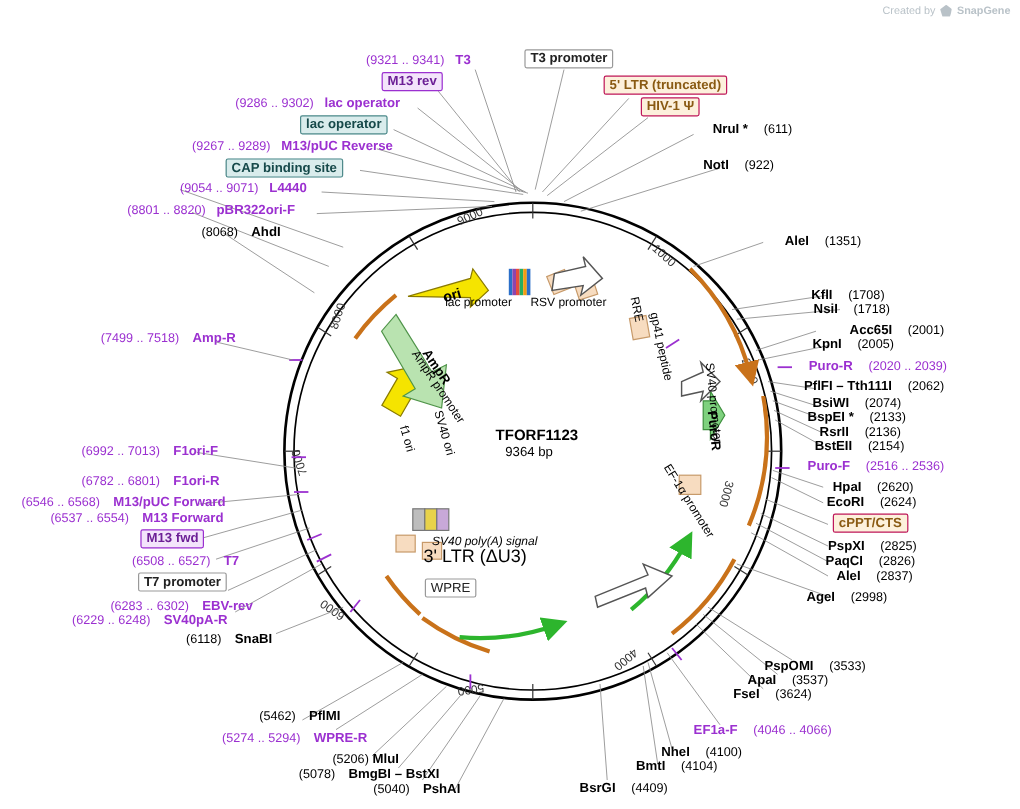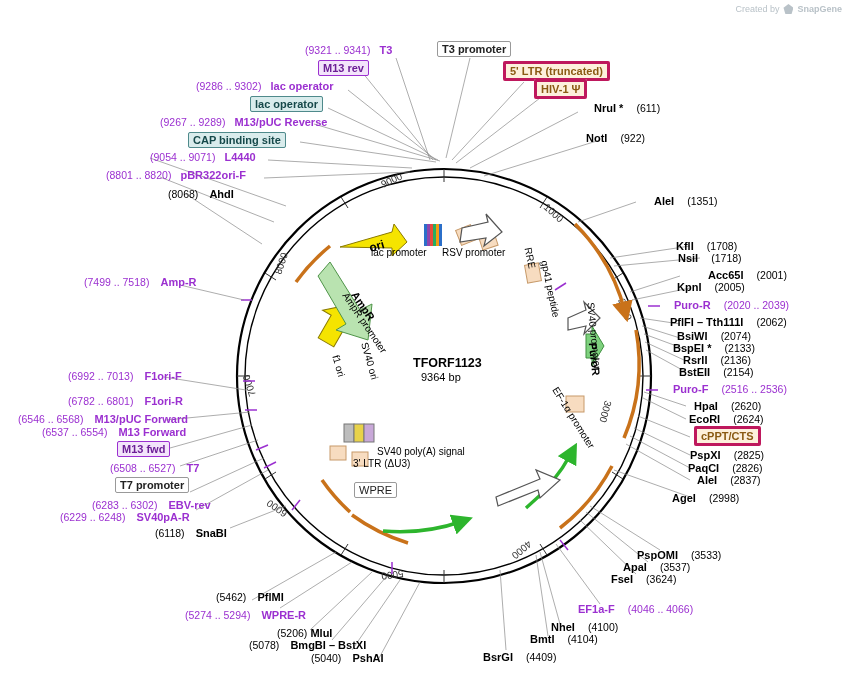--- a/index.html
+++ b/index.html
@@ -6,21 +6,21 @@
   body{width:850px;height:674px;position:relative;overflow:hidden;
        font-family:"Liberation Sans", sans-serif;}
   #stage{position:absolute;inset:0;}
   .lbl{position:absolute;white-space:nowrap;font-size:11px;line-height:12px;}
   .bold{font-weight:bold;}
   .pos{font-size:10.5px;}
   .purple{color:#9b30d0;margin-top:20px;}
   .black{color:#000000;}
   .box-purple{border:1px solid #9b30d0;border-radius:2px;padding:1px 4px;background:#f3e4fb;color:#6c1f96;}
   .box-teal{border:1px solid #4f8a8b;border-radius:2px;padding:1px 4px;background:#d9ecec;color:#16494a;}
-  .box-orange{border:3px solid #be185d;border-radius:2px;padding:1px 4px;background:#fdf0dc;color:#8a5a13;}
+  .box-orange{border:1px solid #be185d;border-radius:2px;padding:1px 4px;background:#fdf0dc;color:#8a5a13;}
   .box-plain{border:1px solid #999;border-radius:2px;padding:1px 4px;background:#fff;color:#222;}
   .watermark{position:absolute;right:8px;top:4px;font-size:9px;color:#b9c2c8;display:flex;align-items:center;gap:4px;}
   .wm-logo{display:inline-block;width:10px;height:10px;background:#b9c2c8;
            -webkit-clip-path:polygon(50% 0,100% 38%,81% 100%,19% 100%,0 38%);
            clip-path:polygon(50% 0,100% 38%,81% 100%,19% 100%,0 38%);}
   .center-name{position:absolute;left:413px;top:356px;font-size:12.5px;font-weight:bold;color:#000;}
   .center-bp{position:absolute;left:421px;top:371px;font-size:11px;color:#000;}
   svg{position:absolute;left:0;top:0;}
   .tick-lbl{font-size:10px;fill:#333;}
 </style>
@@ -213,22 +213,22 @@
   <div class="lbl black" style="left:329px;top:317px;transform:rotate(56deg);font-size:10px;">AmpR promoter</div>
   <div class="lbl black" style="left:327px;top:360px;transform:rotate(74deg);font-size:10px;">f1 ori</div>
   <div class="lbl black" style="left:350px;top:355px;transform:rotate(74deg);font-size:10px;">SV40 ori</div>
   <div class="lbl black" style="left:371px;top:247px;font-size:10px;">lac promoter</div>
   <div class="lbl black" style="left:442px;top:247px;font-size:10px;">RSV promoter</div>
   <div class="lbl black" style="left:519px;top:252px;transform:rotate(78deg);font-size:10px;">RRE</div>
   <div class="lbl black" style="left:521px;top:283px;transform:rotate(78deg);font-size:10px;">gp41 peptide</div>
   <div class="lbl black" style="left:560px;top:330px;transform:rotate(84deg);font-size:10px;">SV40 promoter</div>
   <div class="lbl black bold" style="left:578px;top:353px;transform:rotate(84deg);font-size:11px;">PuroR</div>
   <div class="lbl black" style="left:538px;top:412px;transform:rotate(58deg);font-size:10px;">EF-1α promoter</div>
-  <div class="lbl black" style="left:377px;top:446px;font-size:10px;">SV40 poly(A) signal</div>
-  <div class="lbl black" style="left:353px;top:458px;font-size:10px;text-align:center;">3' LTR (ΔU3)</div>
+  <div class="lbl black" style="left:360px;top:446px;font-size:10px;font-style:italic;">SV40 poly(A) signal</div>
+  <div class="lbl black" style="left:353px;top:458px;font-size:15px;text-align:center;">3' LTR (ΔU3)</div>
   <div class="lbl" style="left:354px;top:484px;"><span class="box-plain">WPRE</span></div>
 
   <div class="lbl" style="left:305px;top:44px;">
     <span class="purple pos">(9321 .. 9341)</span>
     <span class="purple bold" style="margin-left:6px;">T3</span>
   </div>
   <div class="lbl" style="left:318px;top:62px;">
     <span class="box-purple bold">M13 rev</span>
   </div>
   <div class="lbl" style="left:196px;top:80px;">

